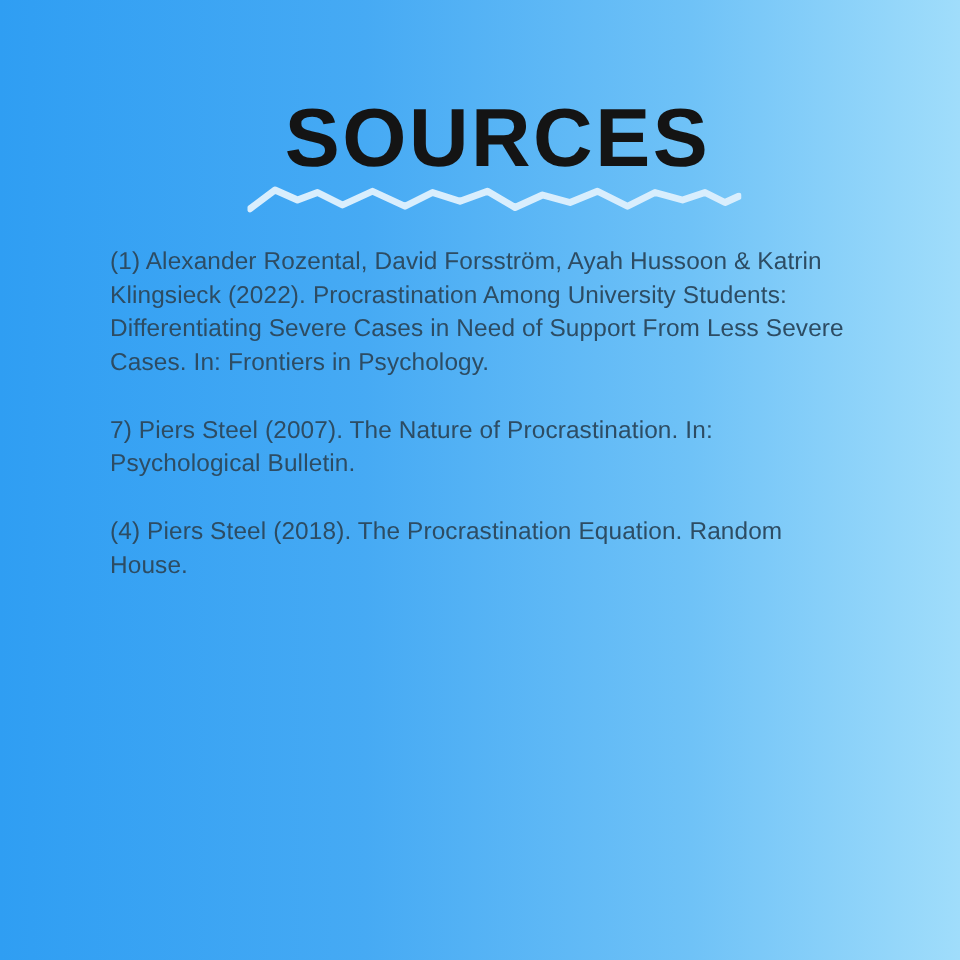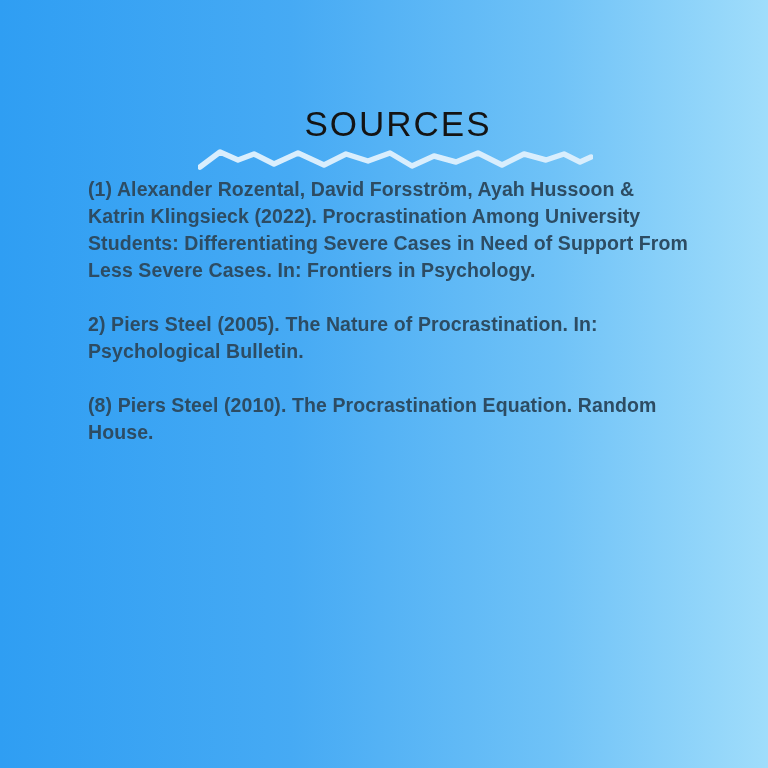--- a/index.html
+++ b/index.html
@@ -13,43 +13,42 @@
   }
   .slide {
     position: relative;
     width: 768px;
     height: 768px;
     background: linear-gradient(to right, #2f9ef3 0%, #46aaf4 38%, #6fc2f7 72%, #a0ddfb 100%);
     font-family: "Liberation Sans", "DejaVu Sans", sans-serif;
   }
   .title {
     position: absolute;
-    top: 104px;
+    top: 72px;
     left: 50%;
     transform: translateX(calc(-50% + 14px));
     margin: 0;
-    font-size: 35px;
-    font-weight: 400;
+    font-size: 66px;
+    font-weight: 700;
     letter-spacing: 2px;
     color: #141414;
     white-space: nowrap;
   }
   .squiggle-wrap {
     position: absolute;
     top: 144px;
     left: 198px;
     width: 395px;
     height: 28px;
   }
   .sources {
     position: absolute;
-    top: 176px;
+    top: 196px;
     left: 88px;
     width: 602px;
-    font-weight: bold;
   }
   .sources p {
     margin: 0 0 27px 0;
     font-size: 19.5px;
     line-height: 27px;
     color: #2d4c63;
     letter-spacing: 0.1px;
   }
 </style>
 </head>
@@ -60,17 +59,17 @@
   <h1 class="title">SOURCES</h1>
 
   <div class="squiggle-wrap">
     <svg width="395" height="28" viewBox="0 0 395 28" fill="none" xmlns="http://www.w3.org/2000/svg">
       <polyline points="2,23 22,8 40,16 56,10 76,20 100,9 126,21 148,10 170,17 192,9 214,22 236,12 258,18 280,9 304,21 326,10 348,16 366,10 382,18 393,13" stroke="#d9eefd" stroke-width="5.5" stroke-linecap="round" stroke-linejoin="round" fill="none"></polyline>
     </svg>
   </div>
 
   <div class="sources">
     <p>(1) Alexander Rozental, David Forsström, Ayah Hussoon &amp; Katrin Klingsieck (2022). Procrastination Among University Students: Differentiating Severe Cases in Need of Support From Less Severe Cases. In: Frontiers in Psychology.</p>
-    <p>2) Piers Steel (2005). The Nature of Procrastination. In: Psychological Bulletin.</p>
-    <p>(8) Piers Steel (2010). The Procrastination Equation. Random House.</p>
+    <p>7) Piers Steel (2007). The Nature of Procrastination. In: Psychological Bulletin.</p>
+    <p>(4) Piers Steel (2018). The Procrastination Equation. Random House.</p>
   </div>
 
 </div>
 
 </body></html>

